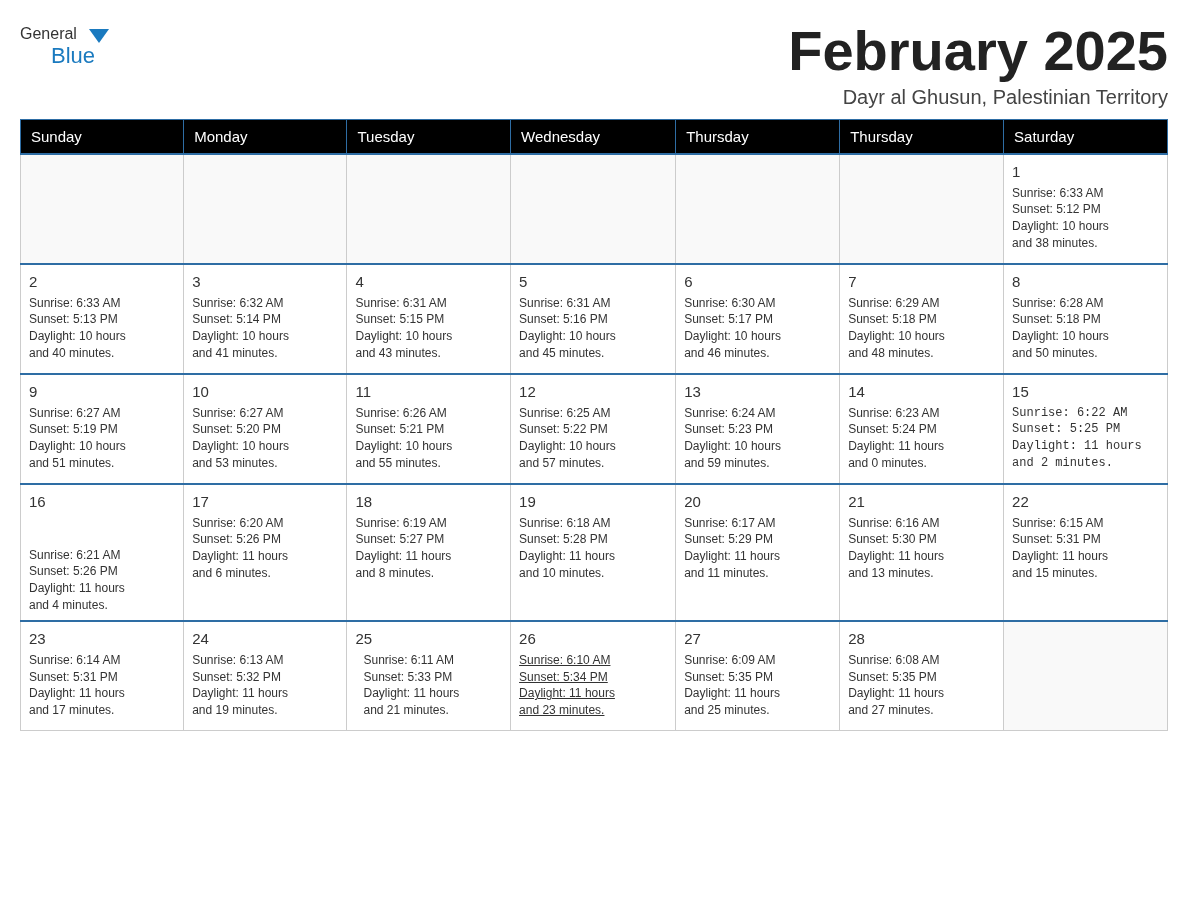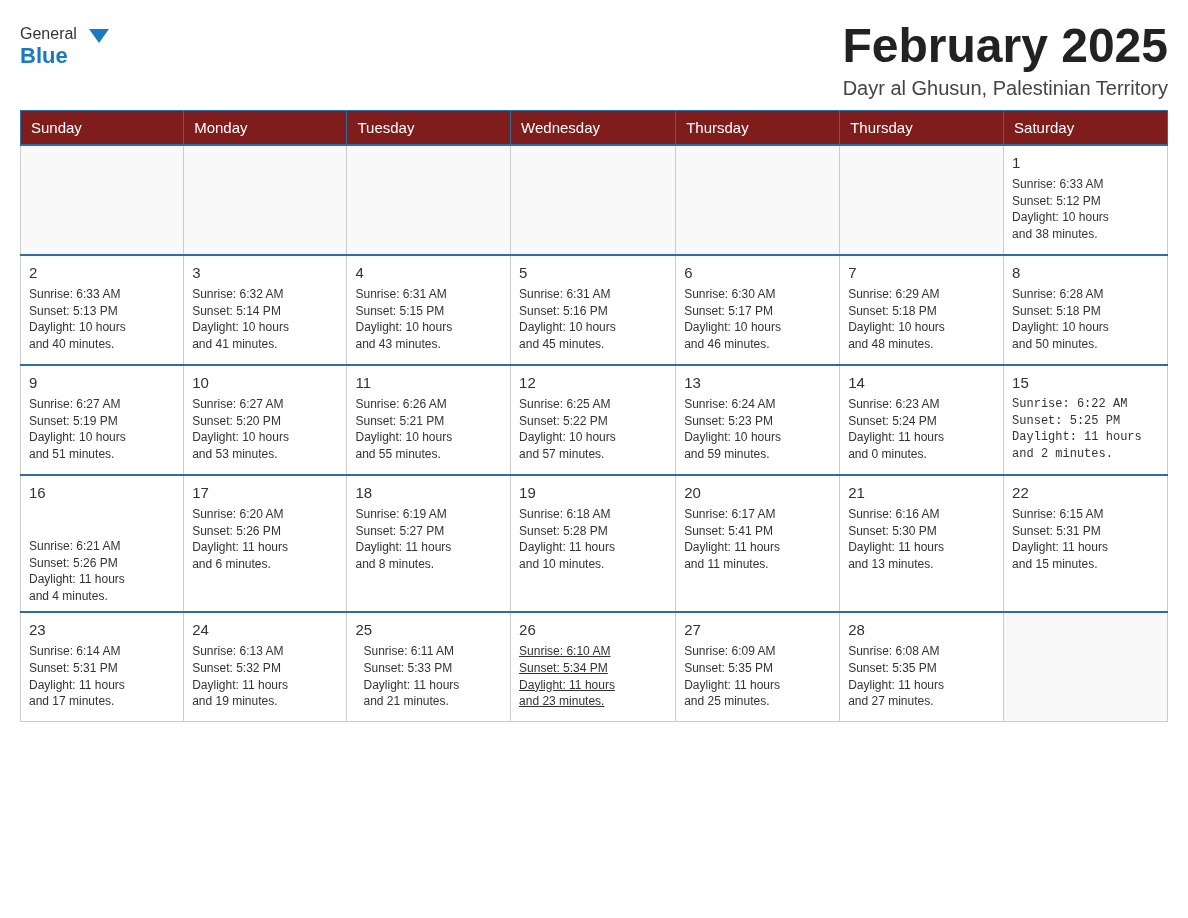--- a/index.html
+++ b/index.html
@@ -31,43 +31,44 @@
       height: 0;
       border-left: 10px solid transparent;
       border-right: 10px solid transparent;
       border-top: 14px solid #1a7abf;
       margin-left: 2px;
       margin-top: 4px;
     }
     .logo-blue {
       color: #1a7abf;
       font-size: 22px;
-      font-weight: bold;
+      font-weight: normal;
+      margin-left: 31px;
     }
     .title-section {
       text-align: right;
     }
     .month-title {
-      font-size: 48px;
+      font-size: 56px;
       font-weight: bold;
       color: #222;
       line-height: 1.1;
     }
     .location {
       font-size: 20px;
       color: #444;
       margin-top: 4px;
     }
     .calendar {
       width: 100%;
       border-collapse: collapse;
       margin-top: 10px;
     }
     .calendar th {
-      background-color: #7f1d1d;
+      background-color: #000000;
       color: #fff;
       font-size: 15px;
       font-weight: normal;
       padding: 8px 10px;
       text-align: left;
       border: 1px solid #2e6da4;
     }
     .calendar td {
       border: 1px solid #ccc;
       vertical-align: top;
@@ -276,21 +277,21 @@
         <td>
           <span class="day-num">19</span>
           <div class="day-info" style="white-space: pre-line;">Sunrise: 6:18 AM
 Sunset: 5:28 PM
 Daylight: 11 hours
 and 10 minutes.</div>
         </td>
         <td>
           <span class="day-num">20</span>
           <div class="day-info" style="white-space: pre-line;">Sunrise: 6:17 AM
-Sunset: 5:41 PM
+Sunset: 5:29 PM
 Daylight: 11 hours
 and 11 minutes.</div>
         </td>
         <td>
           <span class="day-num">21</span>
           <div class="day-info" style="white-space: pre-line;">Sunrise: 6:16 AM
 Sunset: 5:30 PM
 Daylight: 11 hours
 and 13 minutes.</div>
         </td>

